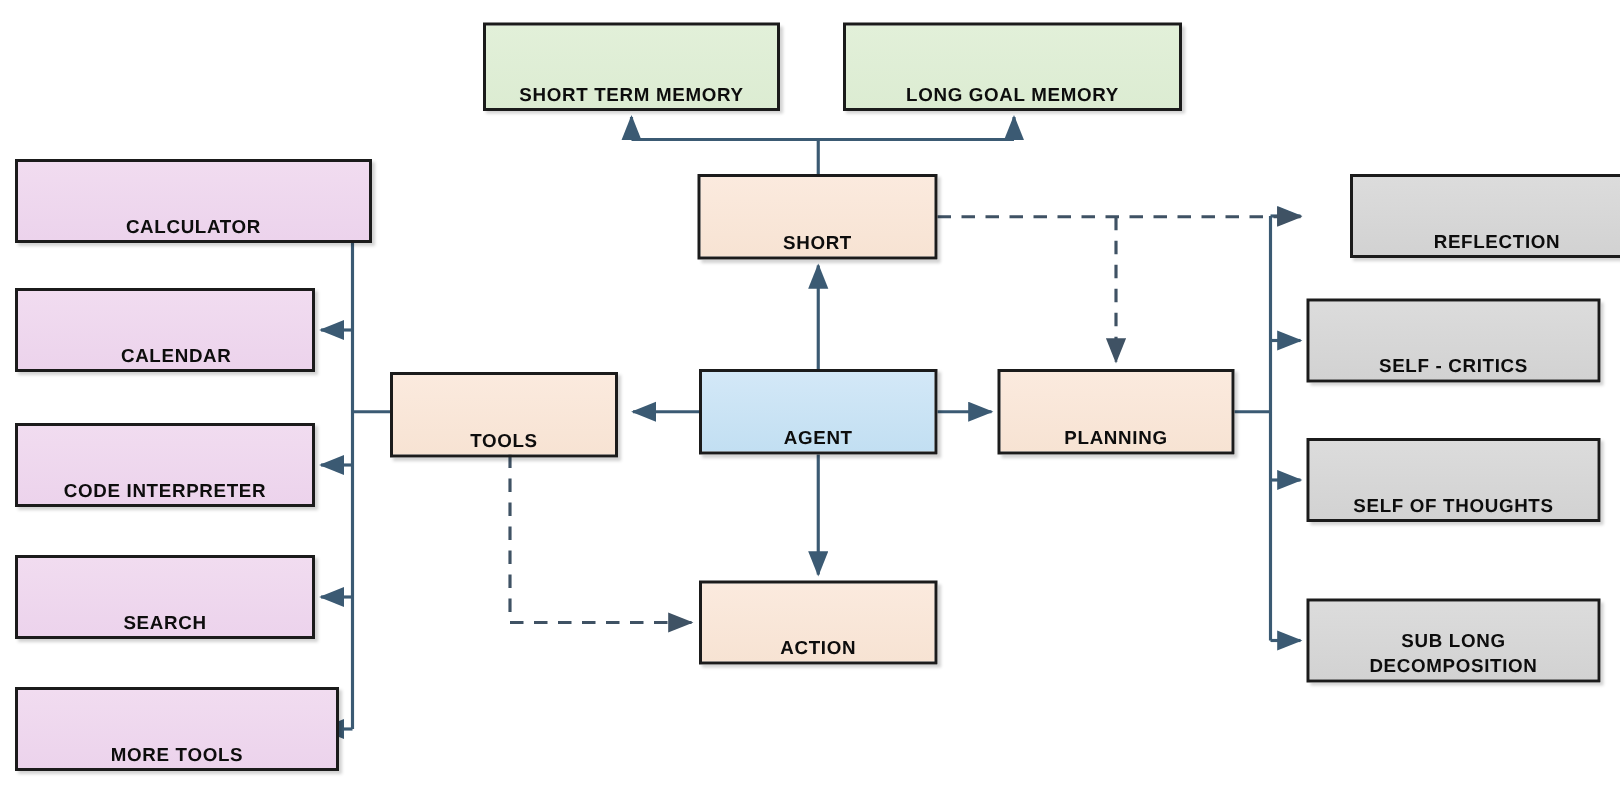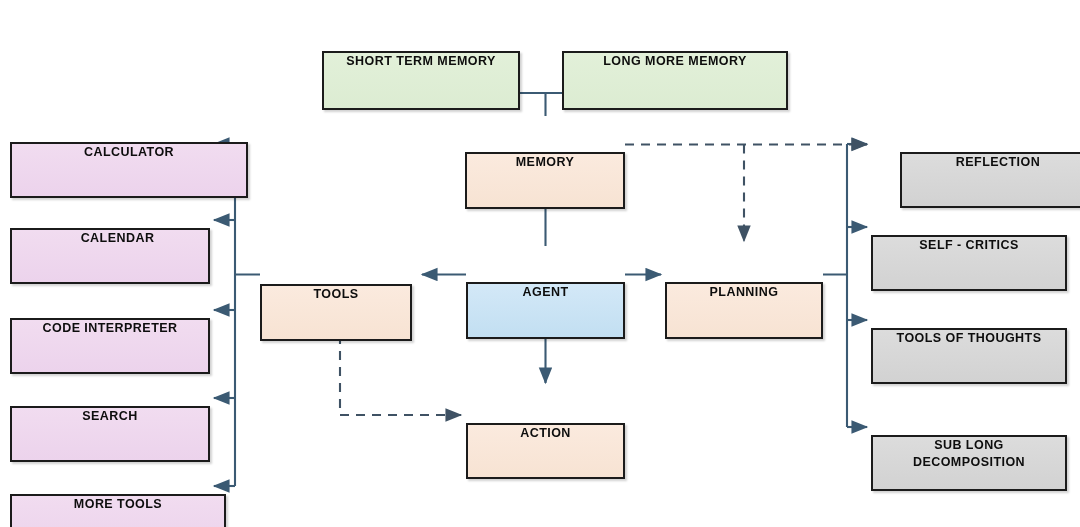--- a/index.html
+++ b/index.html
@@ -7,29 +7,28 @@
     position:relative;
     width:1080px;height:527px;
     background:#ffffff;
     overflow:hidden;
     font-family:"Liberation Sans", sans-serif;
   }
   .node{
     position:absolute;
     box-sizing:border-box;
     border:2.2px solid #1b1b1b;
-    display:flex;align-items:flex-start;justify-content:center;
+    display:flex;align-items:flex-end;justify-content:center;
     text-align:center;
     font-weight:bold;
     font-size:12.5px;
     letter-spacing:.45px;
     color:#0d0d0d;
     line-height:1.35;
     box-shadow:2px 2px 2px rgba(0,0,0,.18);
-    margin-top:36px;
   }
   .node.green{background:linear-gradient(180deg,#e2f0d9 0%,#dcecd2 100%);}
   .node.peach{background:linear-gradient(180deg,#fbeade 0%,#f7e3d3 100%);}
   .node.blue {background:linear-gradient(180deg,#d3e8f7 0%,#c2dff2 100%);}
   .node.pink {background:linear-gradient(180deg,#f1dcf0 0%,#ecd3ec 100%);}
   .node.gray {background:linear-gradient(180deg,#dcdcdc 0%,#d2d2d2 100%);}
   #edges{position:absolute;left:0;top:0;width:1080px;height:527px;pointer-events:none;}
 </style>
 </head>
 <body>
@@ -82,25 +81,25 @@
 
       <path d="M340,303 L340,415 L461,415" marker-end="url(#ahd)"></path>
     </g>
   </svg>
 
   <div class="node green" style="left:322px;top:15px;width:198px;height:59px;">
     <span>SHORT TERM MEMORY</span>
   </div>
 
   <div class="node green" style="left:562px;top:15px;width:226px;height:59px;">
-    <span>LONG MORE MEMORY</span>
+    <span>LONG GOAL MEMORY</span>
   </div>
 
   <div class="node peach" style="left:465px;top:116px;width:160px;height:57px;">
-    <span>MEMORY</span>
+    <span>SHORT</span>
   </div>
 
   <div class="node blue" style="left:466px;top:246px;width:159px;height:57px;">
     <span>AGENT</span>
   </div>
 
   <div class="node peach" style="left:260px;top:248px;width:152px;height:57px;">
     <span>TOOLS</span>
   </div>
 
@@ -128,20 +127,20 @@
     <span>MORE TOOLS</span>
   </div>
 
   <div class="node gray" style="left:900px;top:116px;width:196px;height:56px;">
     <span>REFLECTION</span>
   </div>
   <div class="node gray" style="left:871px;top:199px;width:196px;height:56px;">
     <span>SELF - CRITICS</span>
   </div>
   <div class="node gray" style="left:871px;top:292px;width:196px;height:56px;">
-    <span>TOOLS OF THOUGHTS</span>
+    <span>SELF OF THOUGHTS</span>
   </div>
   <div class="node gray" style="left:871px;top:399px;width:196px;height:56px;white-space:pre-line;">
     <span>SUB LONG
 DECOMPOSITION</span>
   </div>
 
 </div>
 
 </body></html>

